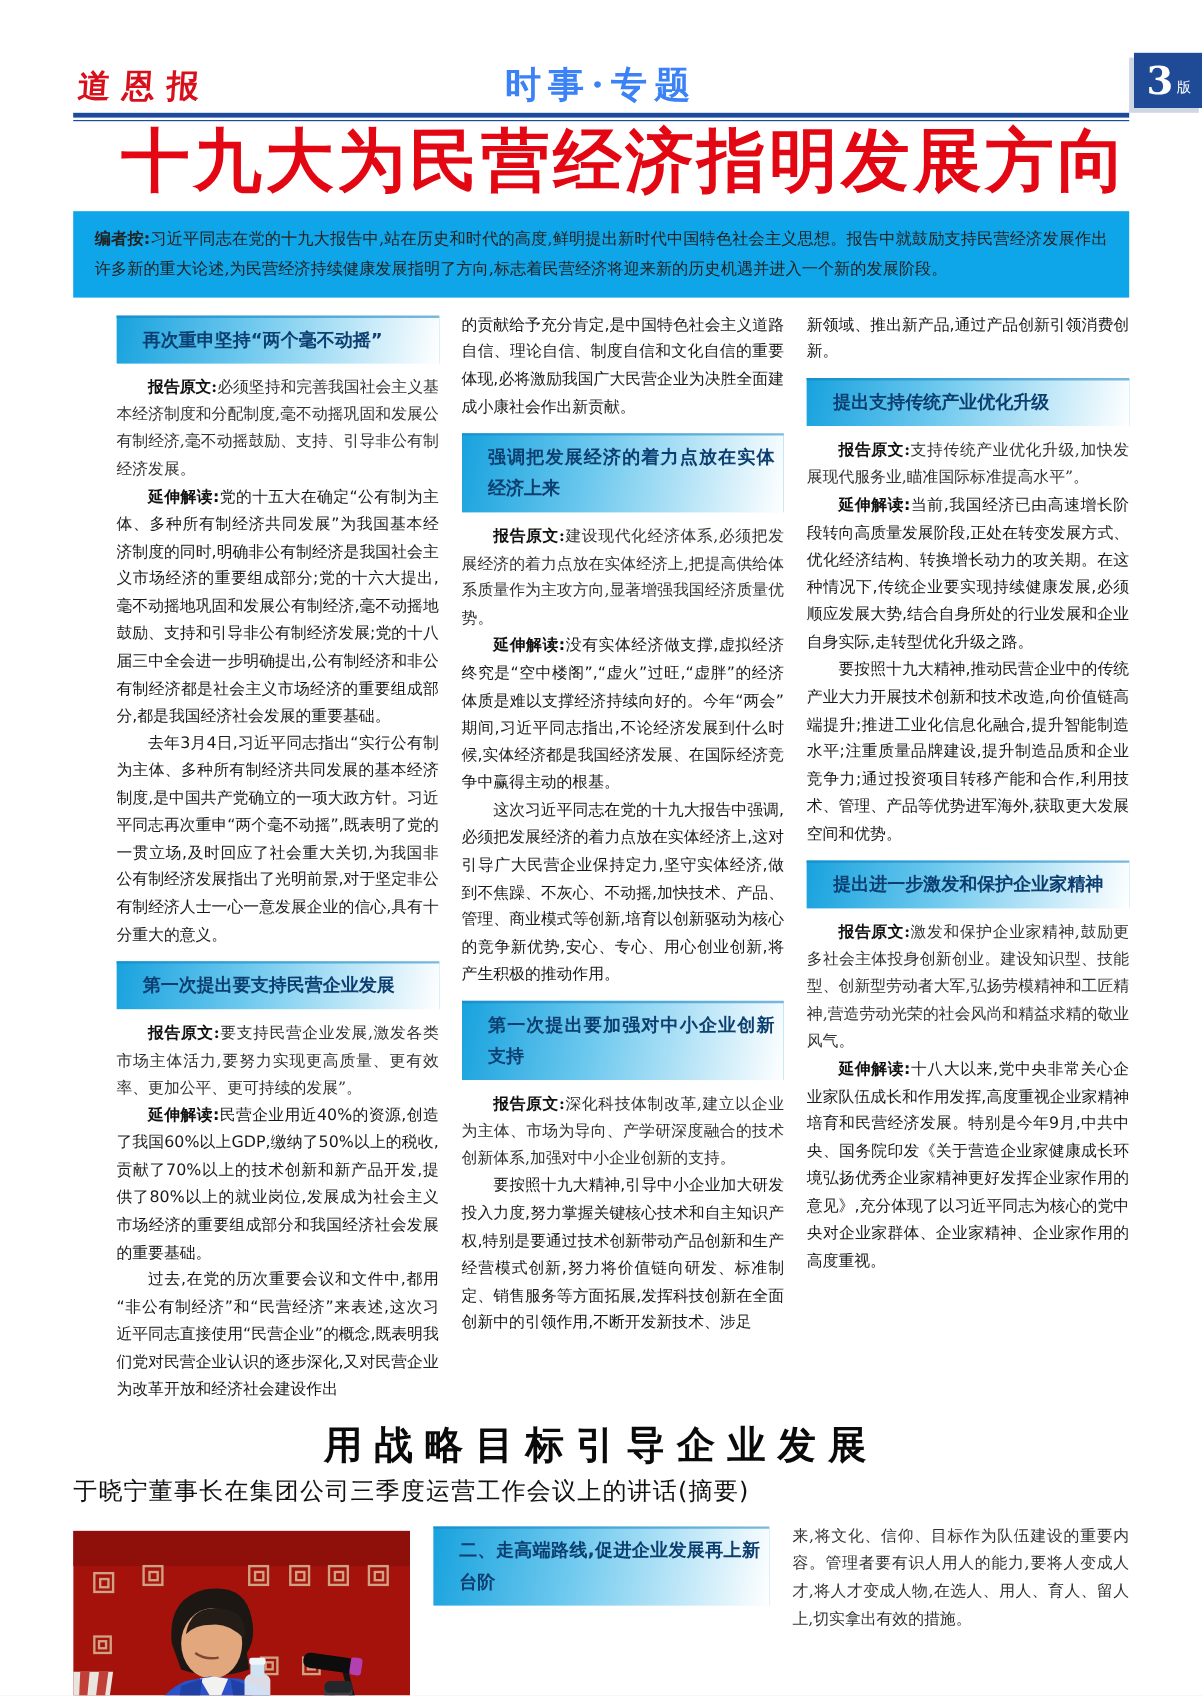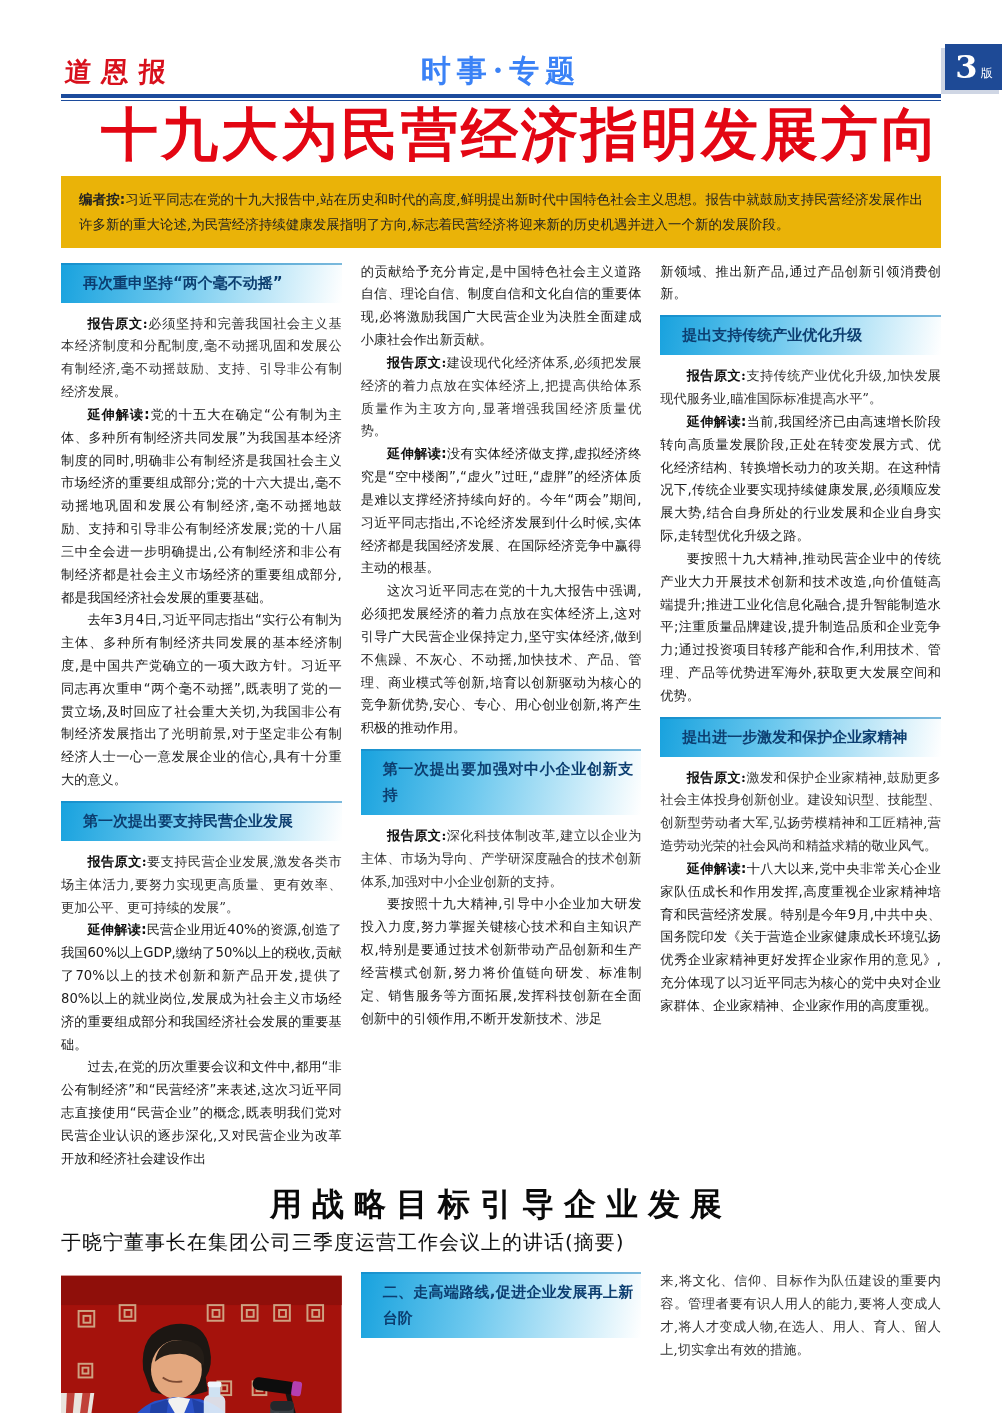--- a/index.html
+++ b/index.html
@@ -32,29 +32,29 @@
   .page-box .unit{font-size:12px;margin:12px 0 0 3px;}
   .rule{border-top:4px solid #1c4b9c;border-bottom:1px solid #1c4b9c;height:2px;margin-top:2px;}
 
   
   .headline1{
     text-align:right;color:#e30613;font-size:57px;font-weight:900;
     letter-spacing:3px;margin:2px 0 10px;line-height:1.1;
     font-family:"DejaVu Sans","Liberation Sans",sans-serif;
   }
   .editor-note{
-    background:#eab308;padding:11px 18px;font-size:13.5px;line-height:1.85;
+    background:#0ea5e9;padding:11px 18px;font-size:13.5px;line-height:1.85;
     font-family:"DejaVu Serif","Liberation Serif",serif;color:#222;text-align:justify;
   }
   .editor-note .plabel{font-weight:bold;font-family:"DejaVu Sans",sans-serif;}
   .cols{
     display:grid;grid-template-columns:repeat(3,1fr);gap:19px;
     margin-top:13px;font-size:13.2px;line-height:1.73;text-align:justify;
   }
-  .cols.a1{min-height:592px;}
+  .cols.a1{min-height:592px;margin-left:36px;}
   .sec-h{
     background:linear-gradient(100deg,#18a2de 0%,#6cc8ee 40%,#ffffff 100%);
     color:#0c3e70;font-weight:bold;font-size:15px;
     padding:6px 8px 6px 22px;margin:9px 0 10px;
     border-top:2px solid #0f7fc0;border-top-color:rgba(15,127,192,.55);
   }
   .sec-h:first-child{margin-top:2px;}
   .para{margin:0;text-indent:2em;}
   .para.noindent{text-indent:0;}
   .para .plabel{font-weight:bold;color:#111;}
@@ -104,20 +104,21 @@
           <p class="para kai"><b class="plabel">报告原文:</b>必须坚持和完善我国社会主义基本经济制度和分配制度,毫不动摇巩固和发展公有制经济,毫不动摇鼓励、支持、引导非公有制经济发展。</p>
           <p class="para"><b class="plabel">延伸解读:</b>党的十五大在确定“公有制为主体、多种所有制经济共同发展”为我国基本经济制度的同时,明确非公有制经济是我国社会主义市场经济的重要组成部分;党的十六大提出,毫不动摇地巩固和发展公有制经济,毫不动摇地鼓励、支持和引导非公有制经济发展;党的十八届三中全会进一步明确提出,公有制经济和非公有制经济都是社会主义市场经济的重要组成部分,都是我国经济社会发展的重要基础。</p>
           <p class="para">去年3月4日,习近平同志指出“实行公有制为主体、多种所有制经济共同发展的基本经济制度,是中国共产党确立的一项大政方针。习近平同志再次重申“两个毫不动摇”,既表明了党的一贯立场,及时回应了社会重大关切,为我国非公有制经济发展指出了光明前景,对于坚定非公有制经济人士一心一意发展企业的信心,具有十分重大的意义。</p>
           <div class="sec-h">第一次提出要支持民营企业发展</div>
           <p class="para kai"><b class="plabel">报告原文:</b>要支持民营企业发展,激发各类市场主体活力,要努力实现更高质量、更有效率、更加公平、更可持续的发展”。</p>
           <p class="para"><b class="plabel">延伸解读:</b>民营企业用近40%的资源,创造了我国60%以上GDP,缴纳了50%以上的税收,贡献了70%以上的技术创新和新产品开发,提供了80%以上的就业岗位,发展成为社会主义市场经济的重要组成部分和我国经济社会发展的重要基础。</p>
           <p class="para">过去,在党的历次重要会议和文件中,都用“非公有制经济”和“民营经济”来表述,这次习近平同志直接使用“民营企业”的概念,既表明我们党对民营企业认识的逐步深化,又对民营企业为改革开放和经济社会建设作出</p>
         </div>
       <div>
           <p class="para noindent">的贡献给予充分肯定,是中国特色社会主义道路自信、理论自信、制度自信和文化自信的重要体现,必将激励我国广大民营企业为决胜全面建成小康社会作出新贡献。</p>
+          <div class="sec-h">强调把发展经济的着力点放在实体经济上来</div>
           <p class="para kai"><b class="plabel">报告原文:</b>建设现代化经济体系,必须把发展经济的着力点放在实体经济上,把提高供给体系质量作为主攻方向,显著增强我国经济质量优势。</p>
           <p class="para"><b class="plabel">延伸解读:</b>没有实体经济做支撑,虚拟经济终究是“空中楼阁”,“虚火”过旺,“虚胖”的经济体质是难以支撑经济持续向好的。今年“两会”期间,习近平同志指出,不论经济发展到什么时候,实体经济都是我国经济发展、在国际经济竞争中赢得主动的根基。</p>
           <p class="para">这次习近平同志在党的十九大报告中强调,必须把发展经济的着力点放在实体经济上,这对引导广大民营企业保持定力,坚守实体经济,做到不焦躁、不灰心、不动摇,加快技术、产品、管理、商业模式等创新,培育以创新驱动为核心的竞争新优势,安心、专心、用心创业创新,将产生积极的推动作用。</p>
           <div class="sec-h">第一次提出要加强对中小企业创新支持</div>
           <p class="para kai"><b class="plabel">报告原文:</b>深化科技体制改革,建立以企业为主体、市场为导向、产学研深度融合的技术创新体系,加强对中小企业创新的支持。</p>
           <p class="para">要按照十九大精神,引导中小企业加大研发投入力度,努力掌握关键核心技术和自主知识产权,特别是要通过技术创新带动产品创新和生产经营模式创新,努力将价值链向研发、标准制定、销售服务等方面拓展,发挥科技创新在全面创新中的引领作用,不断开发新技术、涉足</p>
         </div>
       <div>
           <p class="para noindent">新领域、推出新产品,通过产品创新引领消费创新。</p>
           <div class="sec-h">提出支持传统产业优化升级</div>

